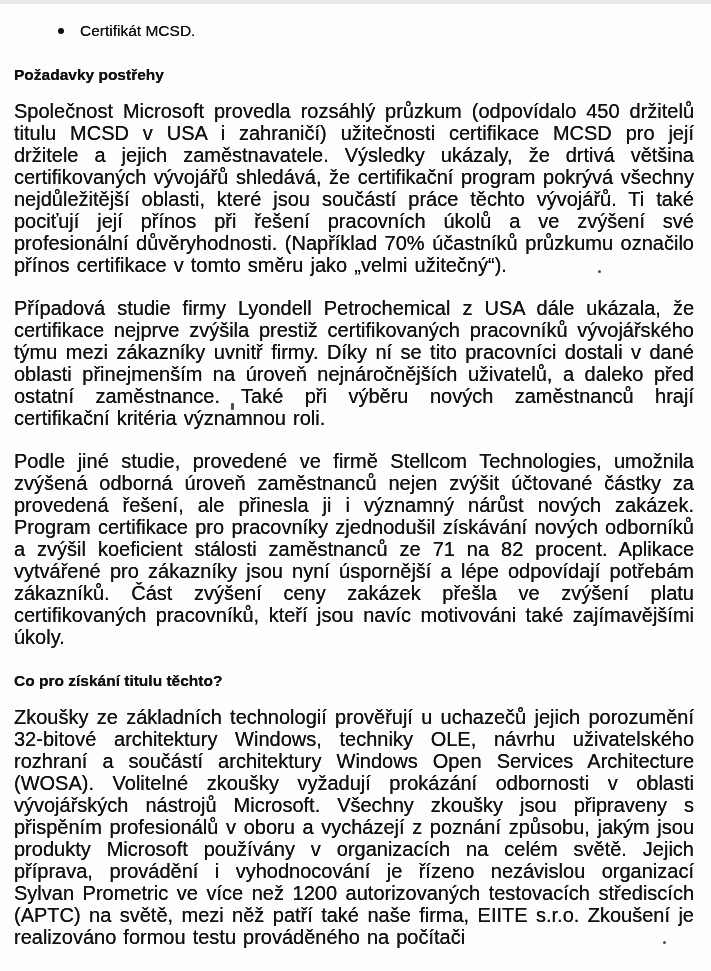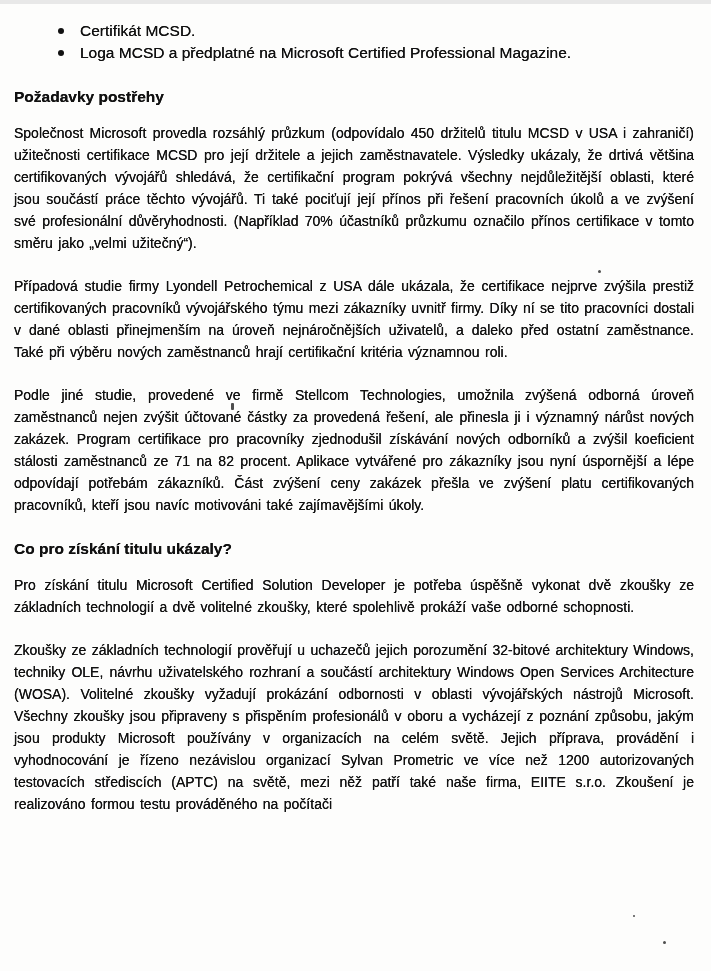--- a/index.html
+++ b/index.html
@@ -41,21 +41,21 @@
     border-radius: 50%;
     background: #111;
   }
   h2.section-heading {
     font-size: 15.5px;
     line-height: 22px;
     font-weight: bold;
     margin: 22px 0 14px 0;
   }
   p.para {
-    font-size: 14px;
+    font-size: 20px;
     line-height: 22px;
     margin: 0 0 21px 0;
     text-align: justify;
     word-spacing: 1.5px;
   }
   p.para:last-child { margin-bottom: 0; }
   .scan-artifact {
     position: absolute;
     background: #222;
     border-radius: 50%;
@@ -69,37 +69,32 @@
 </head>
 <body>
 
 <div class="page">
 
   <ul class="bullet-list">
     <li>
       <span class="bullet"></span>
       <span>Certifikát MCSD.</span>
     </li>
-    <li>
-      <span class="bullet"></span>
-      <span>Loga MCSD a předplatné na Microsoft Certified Professional Magazine.</span>
-    </li>
   </ul>
 
   <h2 class="section-heading">Požadavky postřehy</h2>
 
   <p class="para">Společnost Microsoft provedla rozsáhlý průzkum (odpovídalo 450 držitelů titulu MCSD v USA i zahraničí) užitečnosti certifikace MCSD pro její držitele a jejich zaměstnavatele. Výsledky ukázaly, že drtivá většina certifikovaných vývojářů shledává, že certifikační program pokrývá všechny nejdůležitější oblasti, které jsou součástí práce těchto vývojářů. Ti také pociťují její přínos při řešení pracovních úkolů a ve zvýšení své profesionální důvěryhodnosti. (Například 70% účastníků průzkumu označilo přínos certifikace v tomto směru jako „velmi užitečný“).</p>
 
   <p class="para">Případová studie firmy Lyondell Petrochemical z USA dále ukázala, že certifikace nejprve zvýšila prestiž certifikovaných pracovníků vývojářského týmu mezi zákazníky uvnitř firmy. Díky ní se tito pracovníci dostali v dané oblasti přinejmenším na úroveň nejnáročnějších uživatelů, a daleko před ostatní zaměstnance. Také při výběru nových zaměstnanců hrají certifikační kritéria významnou roli.</p>
 
   <p class="para">Podle jiné studie, provedené ve firmě Stellcom Technologies, umožnila zvýšená odborná úroveň zaměstnanců nejen zvýšit účtované částky za provedená řešení, ale přinesla ji i významný nárůst nových zakázek. Program certifikace pro pracovníky zjednodušil získávání nových odborníků a zvýšil koeficient stálosti zaměstnanců ze 71 na 82 procent. Aplikace vytvářené pro zákazníky jsou nyní úspornější a lépe odpovídají potřebám zákazníků. Část zvýšení ceny zakázek přešla ve zvýšení platu certifikovaných pracovníků, kteří jsou navíc motivováni také zajímavějšími úkoly.</p>
 
-  <h2 class="section-heading">Co pro získání titulu ukázaly?</h2>
+  <h2 class="section-heading">Co pro získání titulu těchto?</h2>
 
-  <p class="para">Pro získání titulu Microsoft Certified Solution Developer je potřeba úspěšně vykonat dvě zkoušky ze základních technologií a dvě volitelné zkoušky, které spolehlivě prokáží vaše odborné schopnosti.</p>
 
   <p class="para">Zkoušky ze základních technologií prověřují u uchazečů jejich porozumění 32-bitové architektury Windows, techniky OLE, návrhu uživatelského rozhraní a součástí architektury Windows Open Services Architecture (WOSA). Volitelné zkoušky vyžadují prokázání odbornosti v oblasti vývojářských nástrojů Microsoft. Všechny zkoušky jsou připraveny s přispěním profesionálů v oboru a vycházejí z poznání způsobu, jakým jsou produkty Microsoft používány v organizacích na celém světě. Jejich příprava, provádění i vyhodnocování je řízeno nezávislou organizací Sylvan Prometric ve více než 1200 autorizovaných testovacích střediscích (APTC) na světě, mezi něž patří také naše firma, EIITE s.r.o. Zkoušení je realizováno formou testu prováděného na počítači</p>
 
 
   <span class="scan-artifact" id="a1"></span>
   <span class="scan-artifact" id="a2"></span>
   <span class="scan-artifact" id="a3"></span>
   <span class="scan-artifact" id="a4"></span>
 
 </div>

